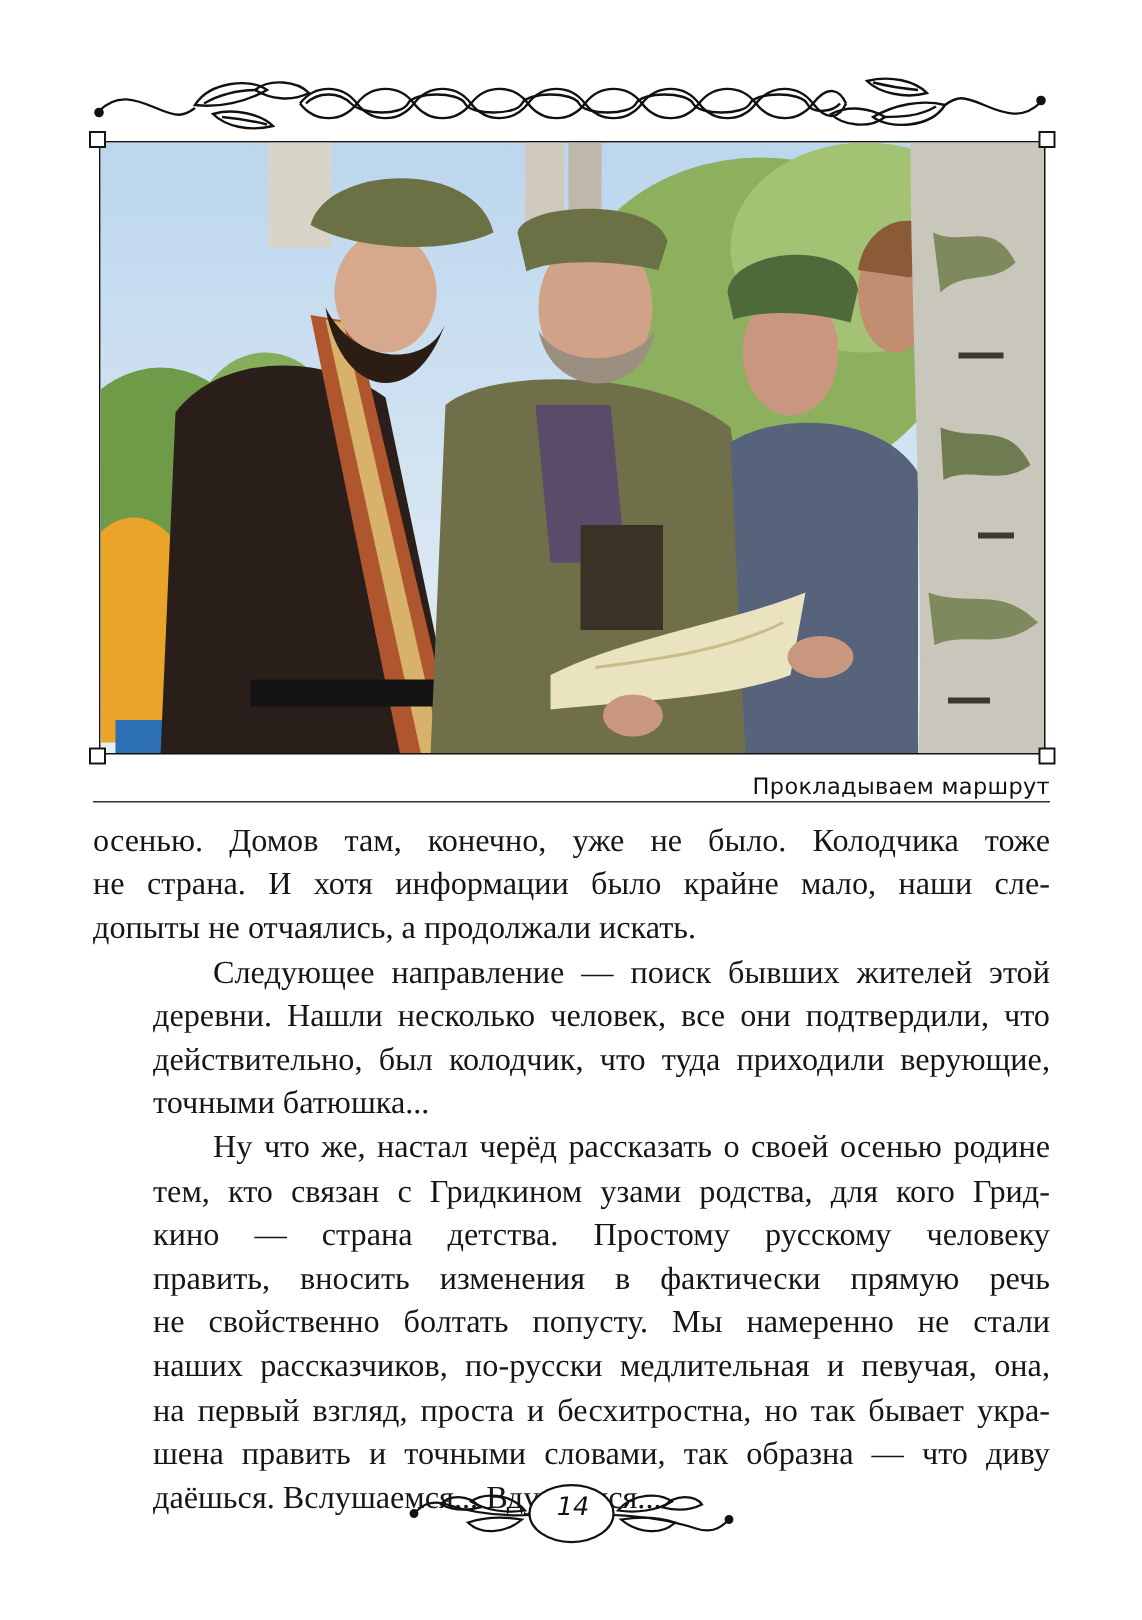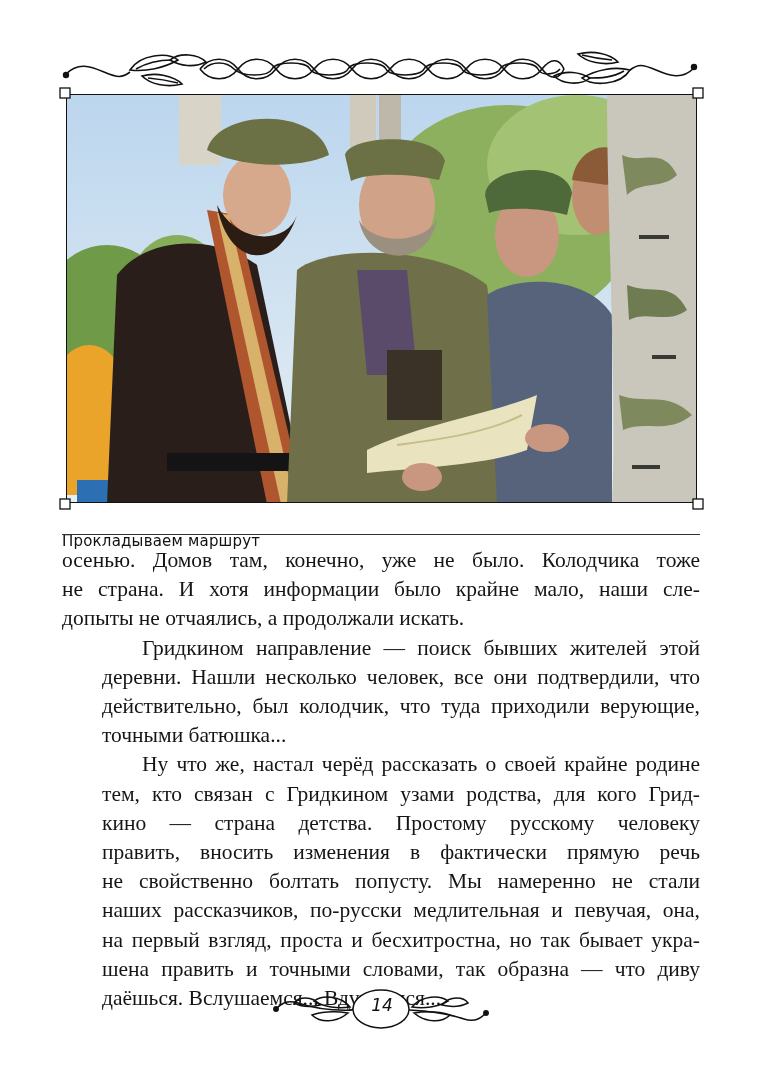--- a/index.html
+++ b/index.html
@@ -4,21 +4,21 @@
 <style>
   html, body { margin: 0; padding: 0; background: #ffffff; }
   body { width: 761px; height: 1080px; position: relative; overflow: hidden; font-family: "DejaVu Serif", serif; color: #1a1a1a; }
 
   .top-ornament { position: absolute; left: 60px; top: 48px; width: 640px; height: 42px; }
 
   .photo-frame { position: absolute; left: 66px; top: 94px; width: 631px; height: 409px; }
   .photo-frame svg { position: absolute; left: 0; top: 0; }
   .photo { position: absolute; left: 0; top: 0; width: 631px; height: 409px; overflow: hidden; border: 1px solid #111; box-sizing: border-box; }
 
-  .caption { position: absolute; left: 62px; top: 532px; width: 638px; text-align: left; font-family: "DejaVu Sans", sans-serif; font-size: 15px; color: #111; letter-spacing: 0.2px; }
+  .caption { position: absolute; left: 62px; top: 515px; width: 638px; text-align: right; font-family: "DejaVu Sans", sans-serif; font-size: 15px; color: #111; letter-spacing: 0.2px; }
   .caption-rule { position: absolute; left: 62px; top: 534px; width: 638px; height: 0; border-top: 1.5px solid #333; }
 
   .body-text { position: absolute; left: 62px; top: 546px; width: 638px; font-family: "Liberation Serif", serif; font-size: 21.5px; line-height: 29.2px; color: #151515; }
   .body-text p { margin: 0; text-align: justify; text-align-last: left; hyphens: manual; }
   .body-text p.indent { text-indent: 40px; }
 
   .line { display: block; text-align: justify; text-align-last: justify; white-space: nowrap; overflow: visible; }
   .line.last { text-align-last: left; }
 
   .footer-ornament { position: absolute; left: 270px; top: 985px; width: 222px; height: 48px; }
@@ -131,27 +131,27 @@
 <div class="caption">Прокладываем маршрут</div>
 <div class="caption-rule"></div>
 
 <div class="body-text">
   <p>
     <span class="line">осенью. Домов там, конечно, уже не было. Колодчика тоже</span>
     <span class="line">не страна. И хотя информации было крайне мало, наши сле-</span>
     <span class="line last">допыты не отчаялись, а продолжали искать.</span>
   </p>
   <p class="indent">
-    <span class="line" style="padding-left:40px">Гридкином направление — поиск бывших жителей этой</span>
+    <span class="line" style="padding-left:40px">Следующее направление — поиск бывших жителей этой</span>
     <span class="line">деревни. Нашли несколько человек, все они подтвердили, что</span>
     <span class="line">действительно, был колодчик, что туда приходили верующие,</span>
     <span class="line last">точными батюшка...</span>
   </p>
   <p class="indent">
-    <span class="line" style="padding-left:40px">Ну что же, настал черёд рассказать о своей крайне родине</span>
+    <span class="line" style="padding-left:40px">Ну что же, настал черёд рассказать о своей осенью родине</span>
     <span class="line">тем, кто связан с Гридкином узами родства, для кого Грид-</span>
     <span class="line">кино — страна детства. Простому русскому человеку</span>
     <span class="line">править, вносить изменения в фактически прямую речь</span>
     <span class="line">не свойственно болтать попусту. Мы намеренно не стали</span>
     <span class="line">наших рассказчиков, по-русски медлительная и певучая, она,</span>
     <span class="line">на первый взгляд, проста и бесхитростна, но так бывает укра-</span>
     <span class="line">шена править и точными словами, так образна — что диву</span>
     <span class="line last">даёшься. Вслушаемся... Вдумаемся...</span>
   </p>
 </div>

